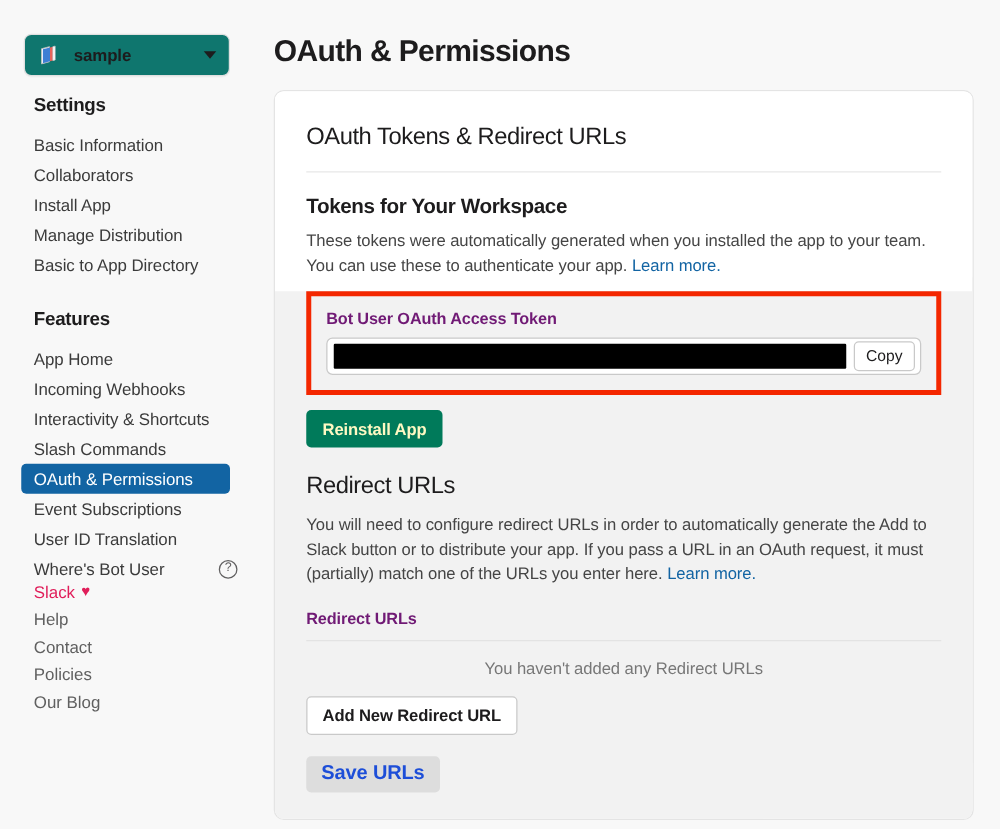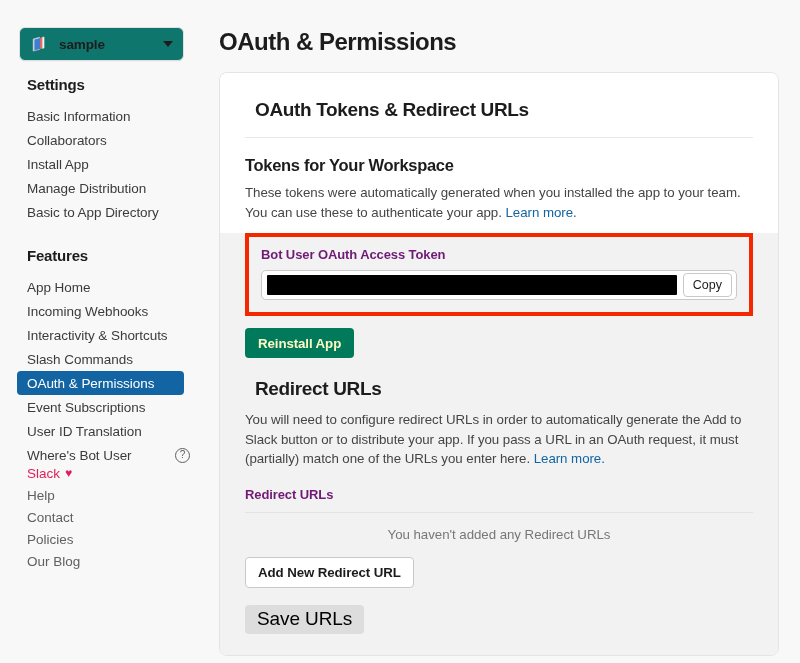--- a/index.html
+++ b/index.html
@@ -107,23 +107,23 @@
     width: 560px; height: 584px;
     background: #ffffff;
     border: 1px solid #E4E4E4;
     border-radius: 8px;
     overflow: hidden;
   }
   .card-white { padding: 26px 25px 0 25px; background: #ffffff; }
   .card-grey { background: #F2F2F2; padding: 0 25px 24px 25px; }
 
   .h-section {
-    font-size: 19px; font-weight: bold;
+    font-size: 19px; font-weight: normal;
     color: #1D1C1D; letter-spacing: -0.35px;
-    margin: 0 0 16px 10px;
+    margin: 0 0 16px 0;
   }
   .rule { height: 1px; background: #E8E8E8; margin: 0 0 18px 0; }
   .h-sub {
     font-size: 16.5px; font-weight: bold;
     color: #1D1C1D; letter-spacing: -0.3px;
     margin: 0 0 8px 0;
   }
   .para {
     font-size: 13.3px; color: #454545;
     line-height: 19.5px; letter-spacing: -0.05px;
@@ -186,24 +186,24 @@
     display: inline-flex; align-items: center; justify-content: center;
     background: #ffffff; color: #1D1C1D;
     border: 1px solid #C9C9C9; border-radius: 4px;
     height: 31px; padding: 0 12px;
     font-size: 13.3px; font-weight: bold;
     letter-spacing: -0.1px; cursor: pointer;
     font-family: "Liberation Sans", sans-serif;
   }
   .btn-disabled {
     display: inline-flex; align-items: center; justify-content: center;
-    background: #DDDDDD; color: #000000;
+    background: #DDDDDD; color: #1d4ed8;
     border: none; border-radius: 4px;
     height: 29px; padding: 0 12px;
-    font-size: 19px; font-weight: normal;
+    font-size: 16px; font-weight: bold;
     letter-spacing: -0.1px; cursor: default;
     font-family: "Liberation Sans", sans-serif;
   }
   .empty-note {
     text-align: center;
     font-size: 13.3px; color: #777777;
     letter-spacing: -0.05px;
     padding: 14px 0 2px 0;
   }
   .sub-rule { height: 1px; background: #E3E3E3; margin: 10px 0 0 0; }

